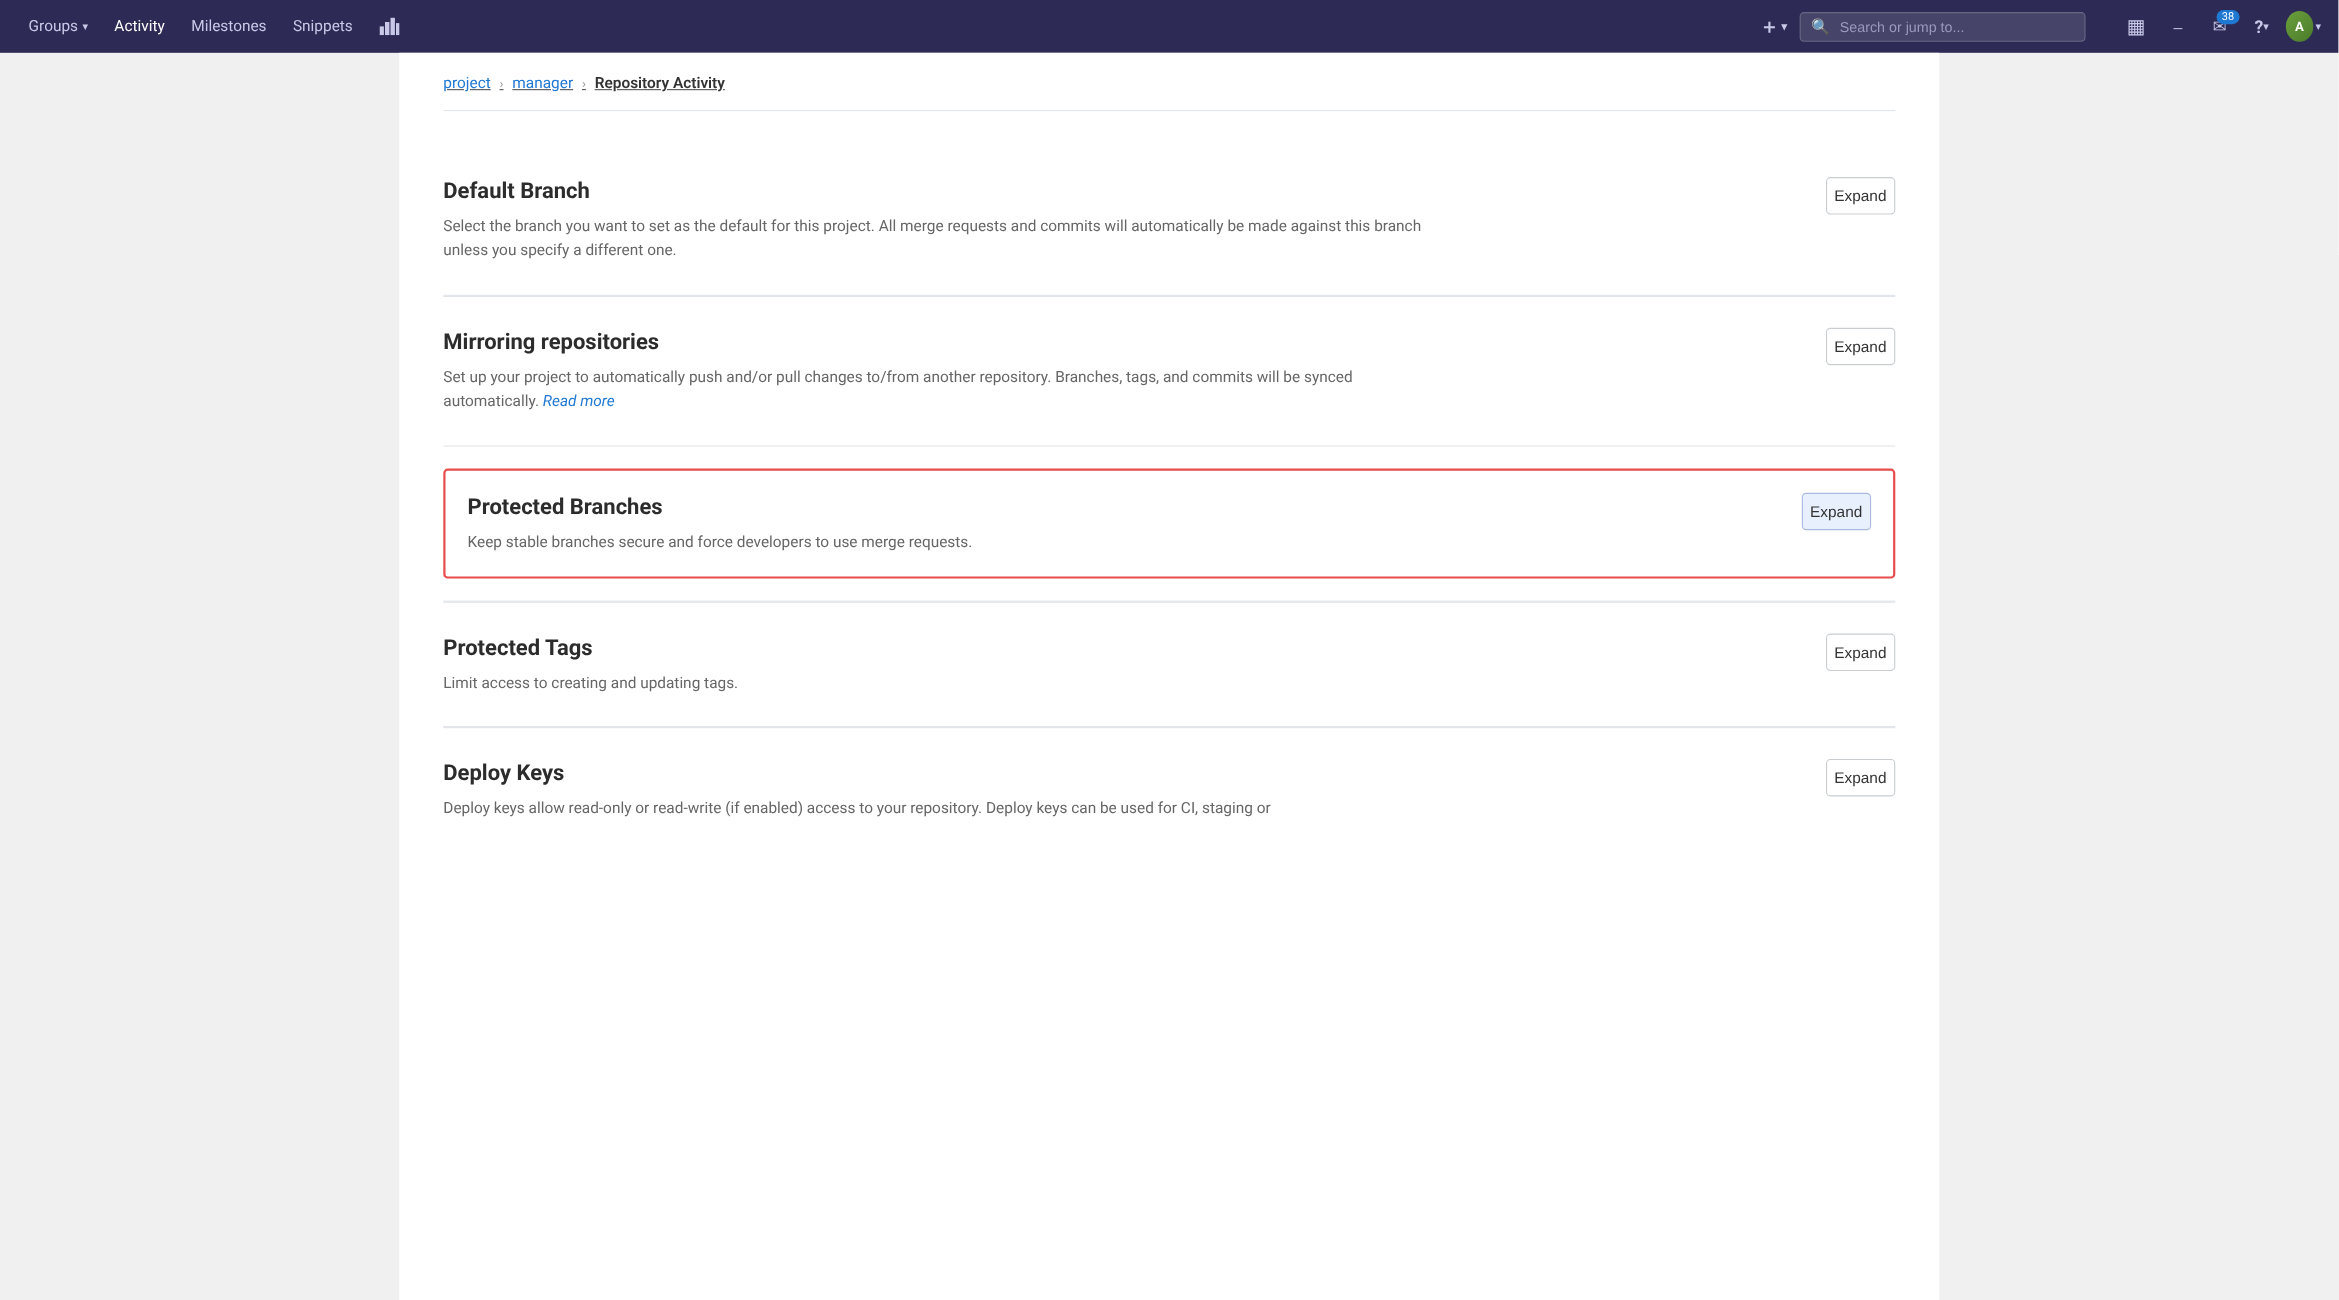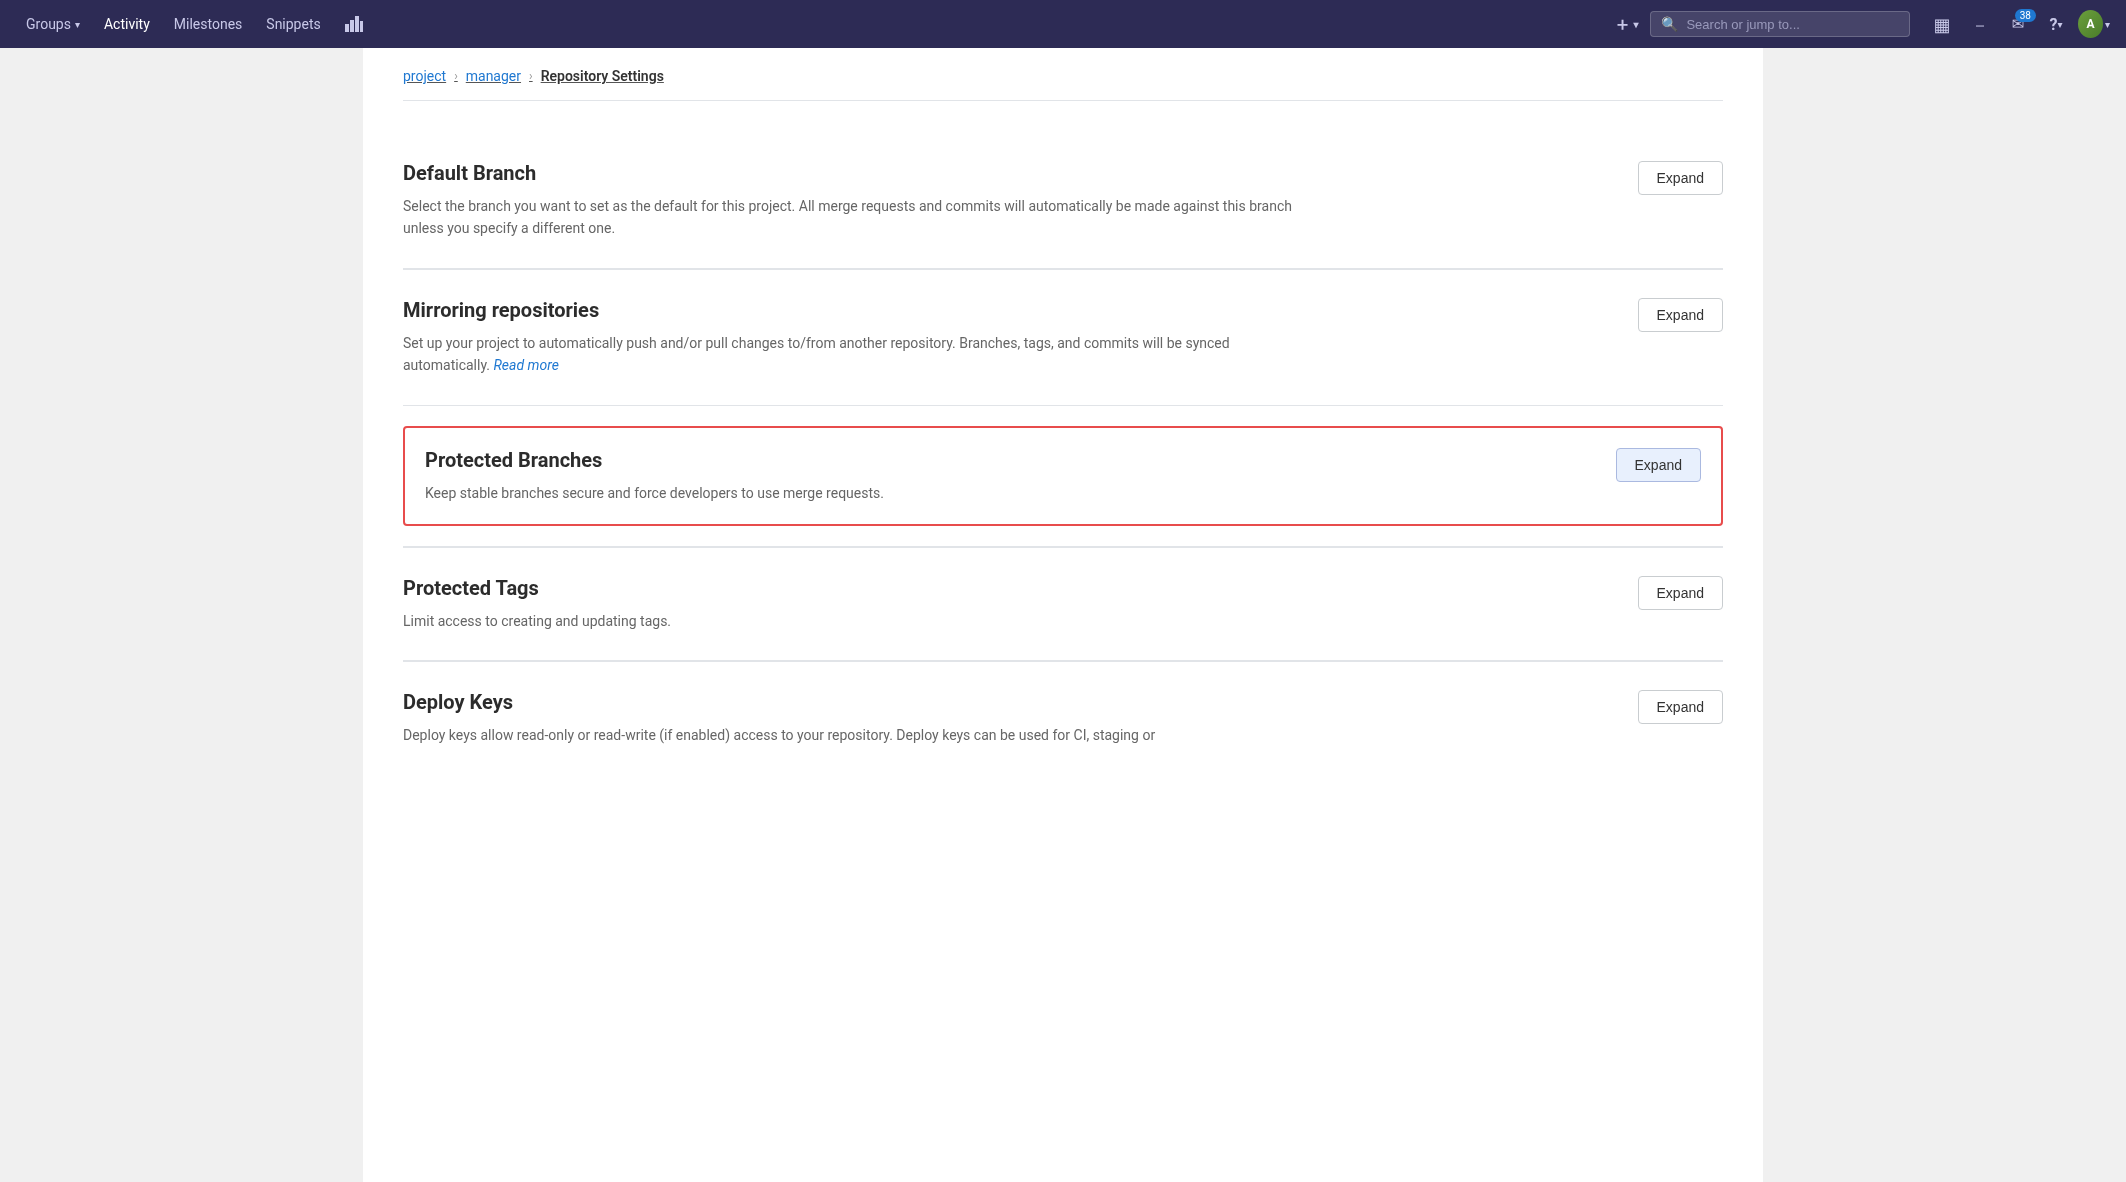--- a/index.html
+++ b/index.html
@@ -5,21 +5,21 @@
     * { box-sizing: border-box; margin: 0; padding: 0; }
     body { font-family: -apple-system, BlinkMacSystemFont, 'Segoe UI', Roboto, sans-serif; background: #f0f0f0; }
 
     
     .navbar {
       background: #2d2b55;
       height: 48px;
       display: flex;
       align-items: center;
       padding: 0 16px;
-      gap: 4px;
+      gap: 18px;
     }
     .navbar-left {
       display: flex;
       align-items: center;
       gap: 4px;
       flex: 1;
     }
     .nav-item {
       color: #c8c8e8;
       font-size: 14px;
@@ -159,21 +159,21 @@
     .section-desc a {
       color: #1f78d1;
       text-decoration: none;
       font-style: italic;
     }
 
     .expand-btn {
       background: #fff;
       border: 1px solid #c9cdd0;
       border-radius: 4px;
-      padding: 8px 18px;
+      padding: 8px 7px;
       font-size: 14px;
       color: #333;
       cursor: pointer;
       white-space: nowrap;
       flex-shrink: 0;
     }
     .expand-btn.focused {
       background: #e8f0fd;
       border-color: #aab9e0;
     }
@@ -253,21 +253,21 @@
   </div>
 </nav>
 
 <div class="main-content">
 
   <div class="breadcrumb">
     <a>project</a>
     <span class="chevron">›</span>
     <a>manager</a>
     <span class="chevron">›</span>
-    <span class="current">Repository Settings</span>
+    <span class="current">Repository Activity</span>
   </div>
 
   <div class="sections-wrapper">
 
     <div class="section">
       <div class="section-body">
         <div class="section-title">Default Branch</div>
         <div class="section-desc">Select the branch you want to set as the default for this project. All merge requests and commits will automatically be made against this branch unless you specify a different one.</div>
       </div>
       <button class="expand-btn">Expand</button>

